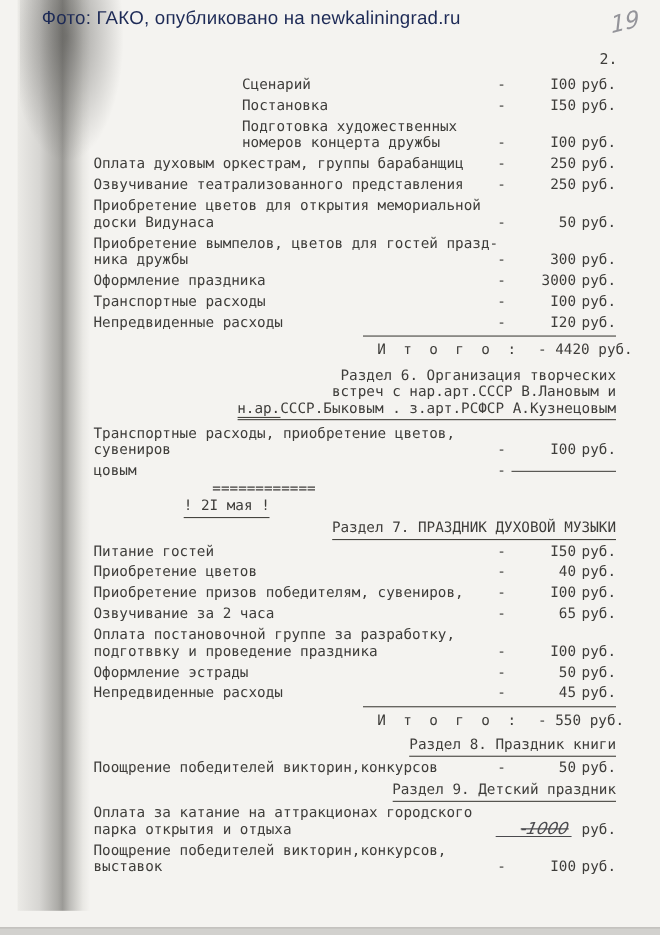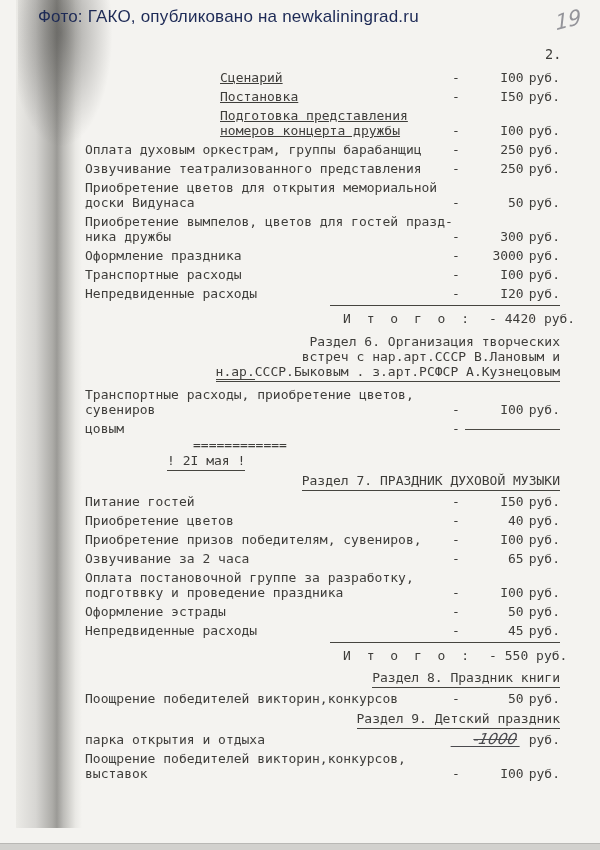--- a/index.html
+++ b/index.html
@@ -39,21 +39,21 @@
   }
   .typed-page-num{
     position:absolute;left:545px;top:46px;z-index:4;font-size:13.5px;
   }
   
   .content{
     position:absolute;left:85px;right:40px;top:56px;z-index:3;
     padding-top:14px;font-size:13px;line-height:15px;
   }
   .row{display:flex;justify-content:space-between;align-items:flex-end;margin-bottom:4px;}
-  .row.ind .lines{margin-left:135px;text-decoration:underline;}
+  .row.ind .lines{margin-left:135px;}
   .lines{flex:1;min-width:0;}
   .line{white-space:nowrap;}
   .amt{width:108px;flex:none;display:flex;align-items:baseline;}
   .dash{width:13px;}
   .num{flex:1;text-align:right;padding-right:5px;}
   .unit{white-space:nowrap;}
   .bl{flex:1;border-bottom:1.6px solid #4a4944;transform:translateY(-3px);}
   .hw{
     flex:1;text-align:right;padding-right:4px;
     font-family:"DejaVu Sans",sans-serif;font-style:italic;font-size:15px;
@@ -99,21 +99,21 @@
           <div class="line">Постановка</div>
         </div>
         <div class="amt">
           <span class="dash">-</span>
           <span class="num">I50</span>
           <span class="unit">руб.</span>
         </div>
       </div>
       <div class="row ind">
         <div class="lines">
-          <div class="line">Подготовка представления</div>
+          <div class="line">Подготовка художественных</div>
           <div class="line">номеров концерта дружбы</div>
         </div>
         <div class="amt">
           <span class="dash">-</span>
           <span class="num">I00</span>
           <span class="unit">руб.</span>
         </div>
       </div>
       <div class="row">
         <div class="lines">
@@ -309,20 +309,21 @@
           <span class="dash">-</span>
           <span class="num">50</span>
           <span class="unit">руб.</span>
         </div>
       </div>
       <div class="heading single">
         <div class="line"><span class="u">Раздел 9. Детский праздник</span></div>
       </div>
       <div class="row">
         <div class="lines">
+          <div class="line">Оплата за катание на аттракционах городского</div>
           <div class="line">парка открытия и отдыха</div>
         </div>
         <div class="amt">
           <span class="hw">-1000</span>
           <span class="unit">&nbsp;руб.</span>
         </div>
       </div>
       <div class="row">
         <div class="lines">
           <div class="line">Поощрение победителей викторин,конкурсов,</div>

